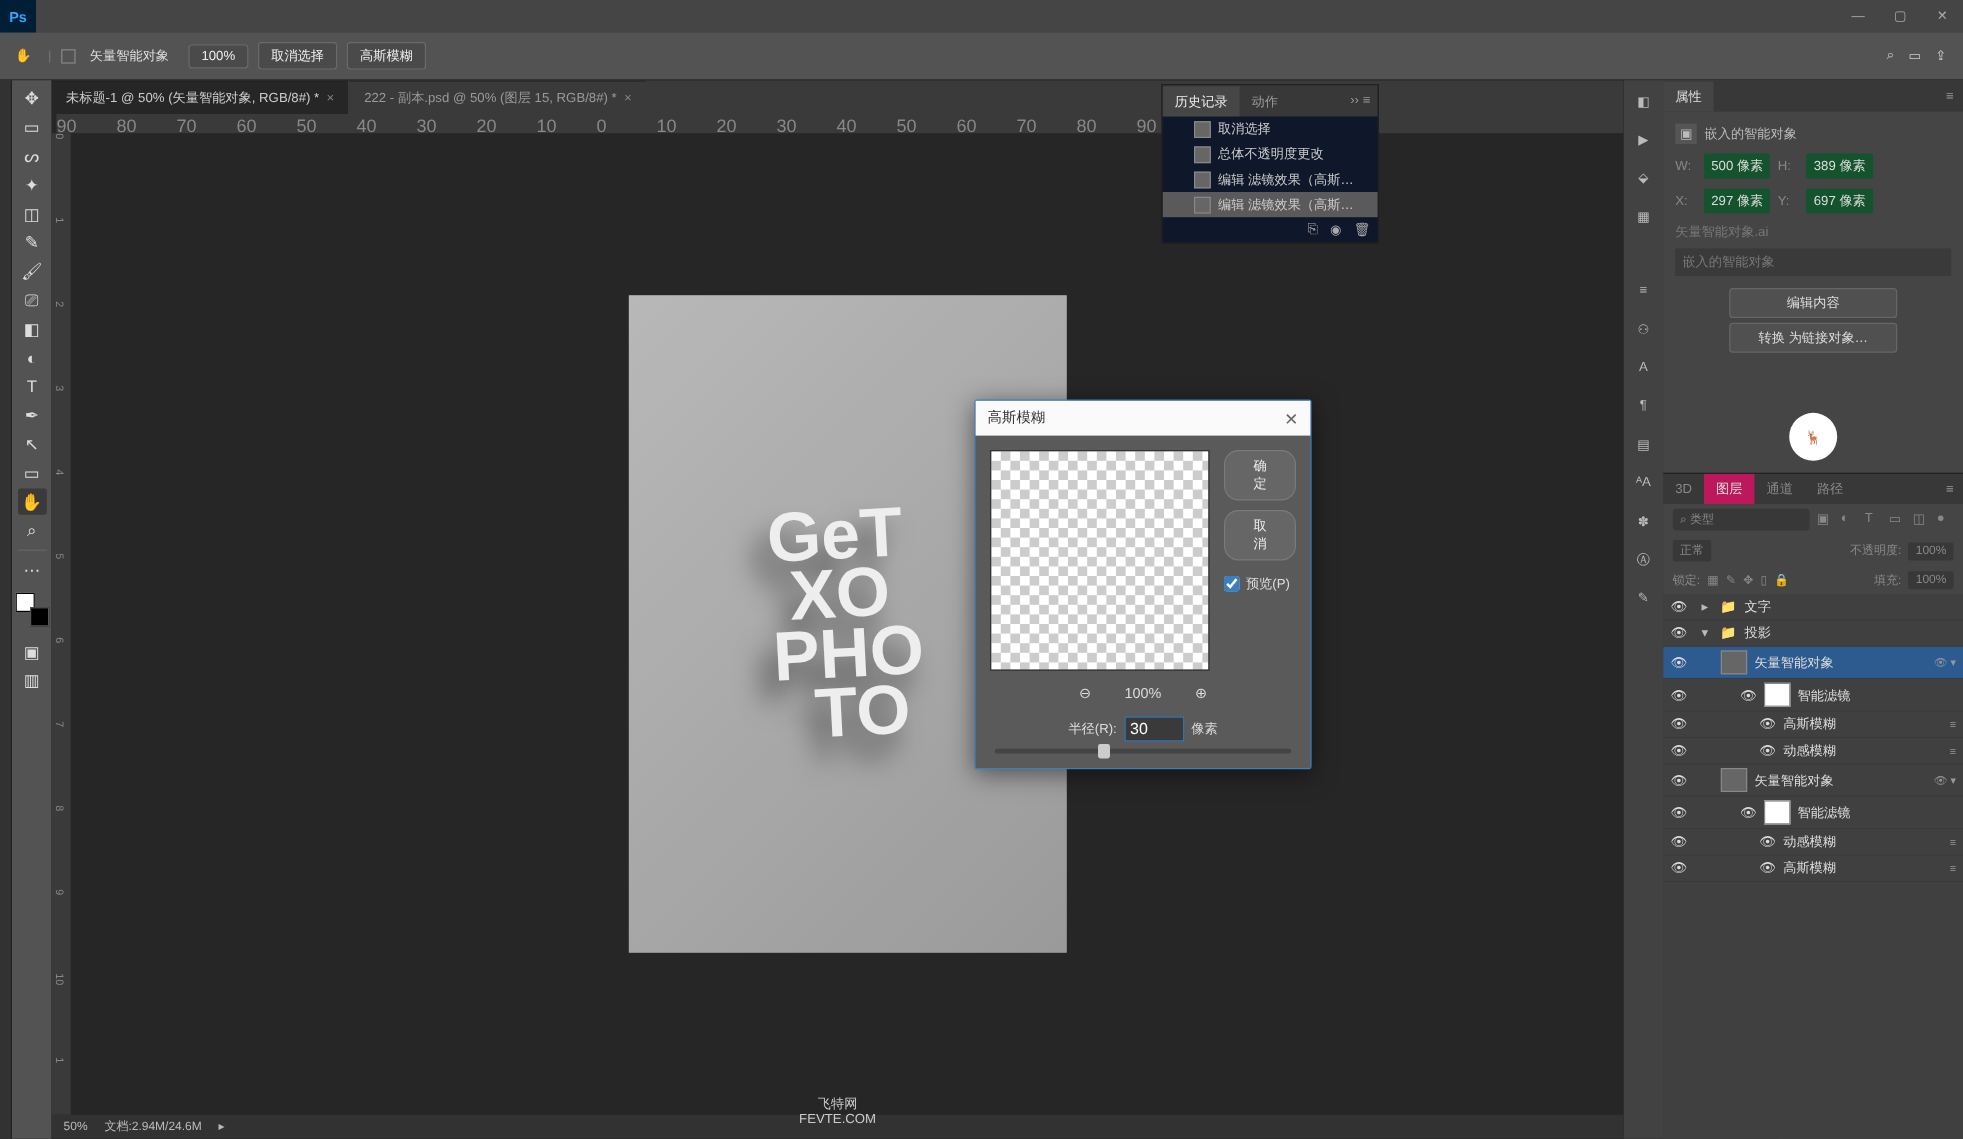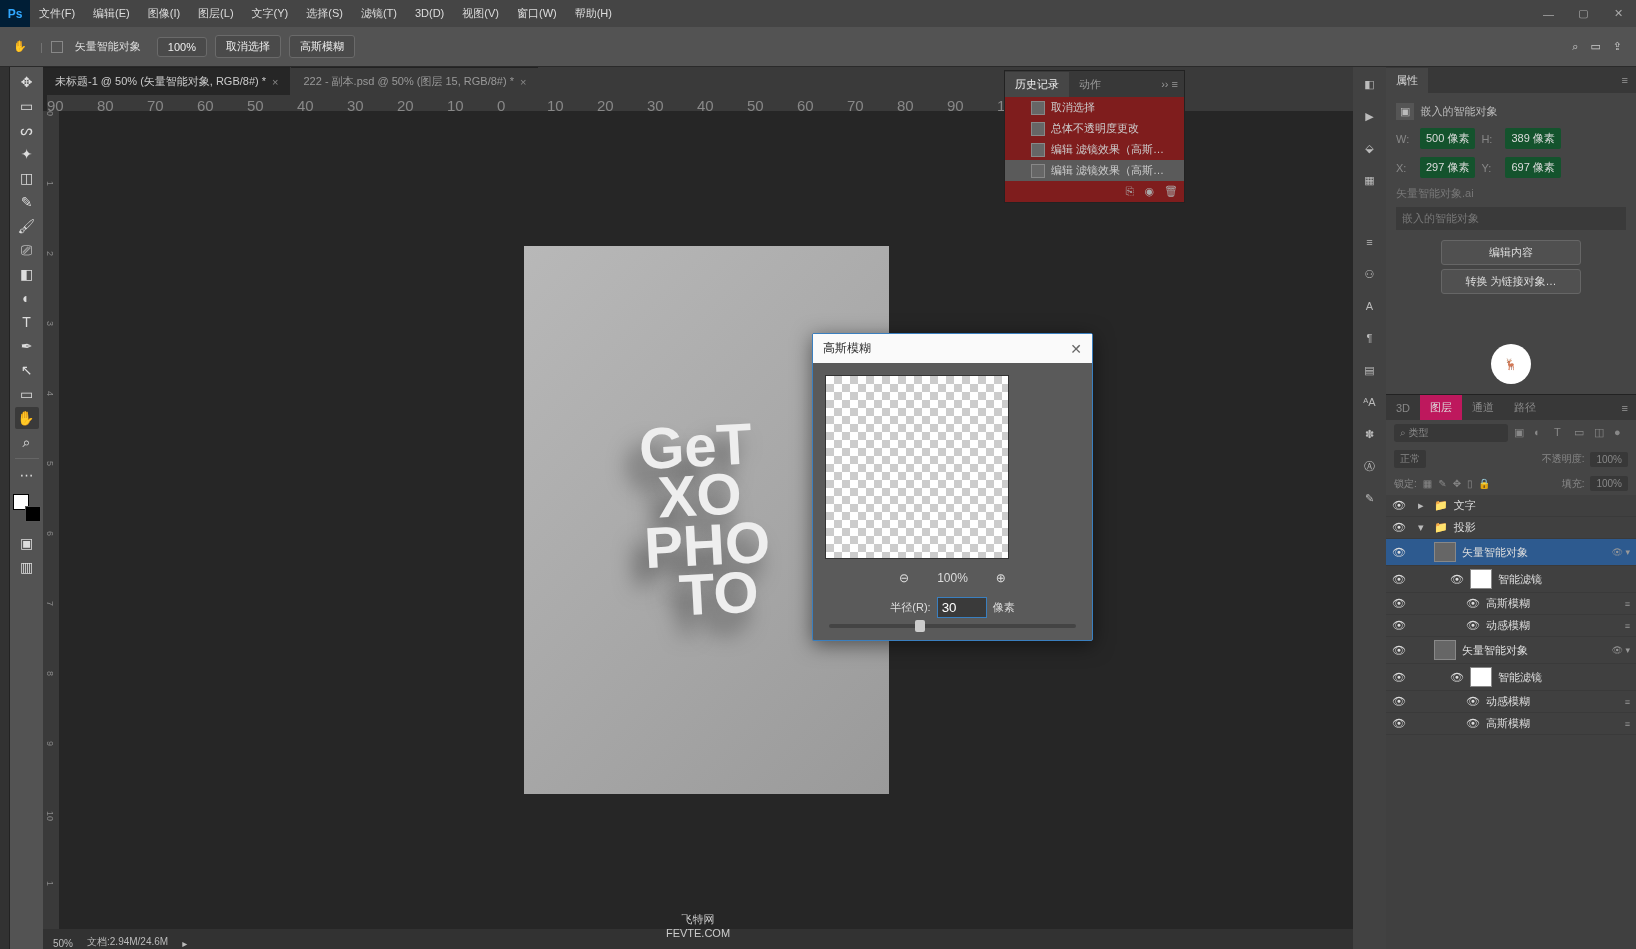--- a/index.html
+++ b/index.html
@@ -30,21 +30,21 @@
 .tab{padding:6px 12px;background:#262626;color:#ccc;border-top:1px solid #222;margin-right:1px;display:flex;align-items:center;gap:6px;font-size:11px}
 .tab.inactive{background:#3a3a3a;color:#999}
 .tab .x{color:#888;cursor:pointer}
 .ruler-h{height:16px;background:#3a3a3a;margin-left:4px;position:relative;overflow:hidden;color:#888;font-size:15px}
 .ruler-v{width:16px;background:#3a3a3a;position:absolute;left:0;top:44px;bottom:20px;color:#888;font-size:9px}
 .rtick{position:absolute;top:2px}
 .rtickv{position:absolute;left:2px;writing-mode:vertical-lr}
 .canvas-wrap{position:absolute;left:16px;right:0;top:44px;bottom:20px;display:flex;align-items:center;justify-content:center}
 .artboard{width:365px;height:548px;background:linear-gradient(135deg,#b8b8b8,#9a9a9a);display:flex;align-items:center;justify-content:center}
 .art-text{color:#eee;font-size:58px;font-weight:bold;line-height:0.85;text-shadow:-12px 18px 22px rgba(0,0,0,0.55);transform:rotate(-3deg)}
-.status{position:absolute;bottom:0;left:0;right:0;height:20px;background:#323232;display:flex;align-items:flex-end;padding:0 10px;gap:14px;color:#bbb;font-size:10px}
+.status{position:absolute;bottom:0;left:0;right:0;height:20px;background:#323232;display:flex;align-items:center;padding:0 10px;gap:14px;color:#bbb;font-size:10px}
 .right{display:flex}
 .rtoolstrip{width:33px;background:#424242;display:flex;flex-direction:column;align-items:center;padding-top:6px;gap:10px}
 .rts{width:22px;height:22px;display:flex;align-items:center;justify-content:center;color:#bbb;cursor:pointer}
 .rpanel{width:250px;background:#454545;display:flex;flex-direction:column}
 .panel-tabs{display:flex;background:#383838;height:26px;align-items:center}
 .ptab{padding:5px 10px;background:#454545;color:#ddd;font-size:11px}
 .panel-body{padding:10px;font-size:11px;color:#bbb}
 .prop-row{display:flex;align-items:center;gap:6px;margin-bottom:8px}
 .prop-field{background:#14532d;padding:3px 6px;min-width:54px;color:#ddd;border-radius:2px}
 .prop-lbl{width:18px;color:#888}
@@ -61,21 +61,21 @@
 .layer{display:flex;align-items:center;padding:3px 6px;gap:6px;border-bottom:1px solid #3a3a3a;font-size:11px}
 .layer.sel{background:#2d5a8f}
 .ly-eye{width:14px;color:#ddd}
 .ly-arrow{width:10px;color:#bbb}
 .ly-thumb{width:22px;height:20px;background:#666;border:1px solid #888}
 .ly-folder{color:#aaa}
 .ly-name{color:#ddd;flex:1}
 .ly-indent{display:inline-block}
 .ly-fx{color:#999;font-size:9px;margin-left:auto}
 
-.hist-panel{position:absolute;left:1004px;top:70px;width:181px;background:#7f1d1d;border:1px solid #222;z-index:5}
+.hist-panel{position:absolute;left:968px;top:70px;width:181px;background:#0f172a;border:1px solid #222;z-index:5}
 .hist-tabs{display:flex;background:#383838;align-items:center;height:26px}
 .htab{padding:5px 10px;font-size:11px}
 .htab.active{background:#464646;color:#eee}
 .htab{color:#999}
 .hist-items{}
 .hist-item{display:flex;align-items:center;padding:3px 6px;gap:6px;font-size:11px;color:#ccc}
 .hist-item.sel{background:#5a5a5a}
 .hi-thumb{width:14px;height:14px;background:#666;border:1px solid #888}
 .hist-foot{display:flex;justify-content:flex-end;padding:4px 6px;gap:10px;color:#aaa}
 
@@ -94,33 +94,20 @@
 .sld-thumb{width:10px;height:12px;background:#ccc;position:absolute;left:35%;top:-4px;border-radius:2px}
 .dlg-radius{display:flex;align-items:center;justify-content:center;gap:6px;padding:6px 12px;color:#ddd;font-size:11px}
 .dlg-radius input{width:50px;background:#3a3a3a;border:1px solid #3a7fbf;color:#fff;padding:2px 4px;text-align:left}
 .watermark{position:absolute;bottom:10px;left:50%;transform:translateX(-50%);text-align:center;color:#ccc;font-size:11px;z-index:2}
 </style>
 </head>
 <body>
 
 <div class="titlebar">
   <div class="logo">Ps</div>
-  <div class="menu" id="menu">
-      <div class="menu-item">文件(F)</div>
-      <div class="menu-item">编辑(E)</div>
-      <div class="menu-item">图像(I)</div>
-      <div class="menu-item">图层(L)</div>
-      <div class="menu-item">文字(Y)</div>
-      <div class="menu-item">选择(S)</div>
-      <div class="menu-item">滤镜(T)</div>
-      <div class="menu-item">3D(D)</div>
-      <div class="menu-item">视图(V)</div>
-      <div class="menu-item">窗口(W)</div>
-      <div class="menu-item">帮助(H)</div>
-    </div>
   <div class="win-controls">
     <div class="win-btn">—</div>
     <div class="win-btn">▢</div>
     <div class="win-btn">✕</div>
   </div>
 </div>
 
 <div class="optbar">
   <div class="ob-icon">✋</div>
   <span style="color:#777">|</span>
@@ -263,20 +250,28 @@
     </div>
   </div>
 
   <div class="dialog">
     <div class="dlg-title">
       <span>高斯模糊</span>
       <span class="dlg-x">✕</span>
     </div>
     <div class="dlg-body">
       <div class="dlg-preview"></div>
+      <div class="dlg-btns">
+        <div class="dlg-btn">确定</div>
+        <div class="dlg-btn">取消</div>
+        <label class="dlg-cb">
+          <input type="checkbox" checked="" style="">
+            <span>预览(P)</span>
+        </label>
+      </div>
     </div>
     <div class="dlg-zoomrow">
       <span>⊖</span>
       <span>100%</span>
       <span>⊕</span>
     </div>
     <div class="dlg-radius">
       <span>半径(R):</span>
       <input type="text" value="30" style="">
       <span>像素</span>

